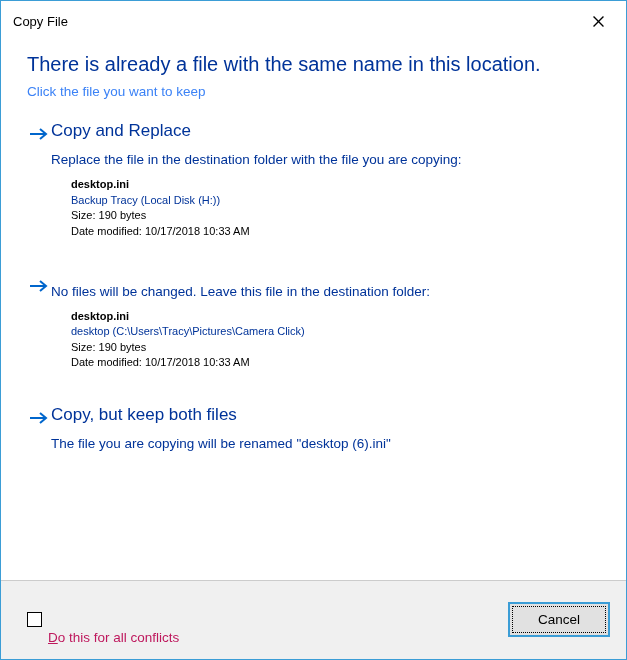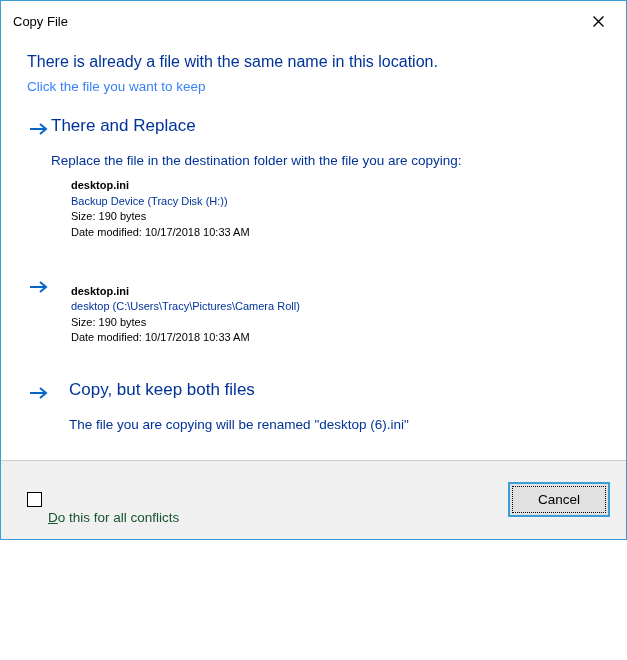--- a/index.html
+++ b/index.html
@@ -10,21 +10,21 @@
     body {
       font-family: "Segoe UI", Tahoma, sans-serif;
       font-size: 13px;
       background: #fff;
       width: 627px;
       height: 660px;
       overflow: hidden;
     }
     .dialog {
       width: 627px;
-      height: 540px;
+      height: 660px;
       border: 1px solid #3b9dd6;
       background: #fff;
       display: flex;
       flex-direction: column;
     }
     .titlebar {
       display: flex;
       align-items: center;
       justify-content: space-between;
       padding: 6px 8px 6px 12px;
@@ -44,37 +44,36 @@
       width: 11px;
       height: 11px;
     }
     .content {
       flex: 1;
       padding: 12px 26px 10px 26px;
       overflow: auto;
     }
     .heading {
       color: #003399;
-      font-size: 16px;
+      font-size: 20px;
       font-weight: 400;
       margin-bottom: 8px;
     }
     .subheading {
       color: #3b82f6;
       font-size: 13.5px;
       margin-bottom: 22px;
     }
     .option {
       display: flex;
       margin-bottom: 34px;
       cursor: pointer;
     }
     .option:last-of-type {
       margin-bottom: 20px;
-      gap: 18px;
     }
     .arrow {
       flex-shrink: 0;
       width: 24px;
       height: 22px;
       margin-top: 2px;
       display: flex;
       align-items: center;
       justify-content: center;
     }
@@ -87,21 +86,21 @@
     }
     .option-title {
       color: #003399;
       font-size: 17px;
       font-weight: 400;
       line-height: 1.2;
     }
     .option-desc {
       color: #003399;
       font-size: 13.5px;
-      margin-top: 17px;
+      margin-top: 11px;
     }
     .file-details {
       margin-top: 10px;
       margin-left: 20px;
       font-size: 11px;
       line-height: 1.4;
       color: #000;
     }
     .file-details .filename {
       font-weight: bold;
@@ -125,21 +124,21 @@
       cursor: pointer;
     }
     .checkbox-box {
       width: 15px;
       height: 15px;
       border: 1.5px solid #000;
       background: #fff;
     }
     .checkbox-label {
       font-size: 13.5px;
-      color: #14532d;
+      color: #be185d;
       margin-top: 37px;
     }
     .checkbox-label .underline {
       text-decoration: underline;
     }
     .cancel-btn {
       padding: 8px 28px;
       font-size: 13.5px;
       background: #e1e1e1;
       border: 2px solid #3b9dd6;
@@ -168,42 +167,43 @@
     <div class="subheading">Click the file you want to keep</div>
 
     <div class="option">
       <div class="arrow">
         <svg viewBox="0 0 20 14">
           <line x1="1" y1="7" x2="16" y2="7" stroke="#0066cc" stroke-width="2"></line>
           <polyline points="11,2 17,7 11,12" fill="none" stroke="#0066cc" stroke-width="2"></polyline>
         </svg>
       </div>
       <div class="option-body">
-        <div class="option-title">There and Replace</div>
+        <div class="option-title">Copy and Replace</div>
         <div class="option-desc">Replace the file in the destination folder with the file you are copying:</div>
         <div class="file-details">
           <div class="filename">desktop.ini</div>
-          <div class="location">Backup Device (Tracy Disk (H:))</div>
+          <div class="location">Backup Tracy (Local Disk (H:))</div>
           <div>Size: 190 bytes</div>
           <div>Date modified: 10/17/2018 10:33 AM</div>
         </div>
       </div>
     </div>
 
     <div class="option">
       <div class="arrow">
         <svg viewBox="0 0 20 14">
           <line x1="1" y1="7" x2="16" y2="7" stroke="#0066cc" stroke-width="2"></line>
           <polyline points="11,2 17,7 11,12" fill="none" stroke="#0066cc" stroke-width="2"></polyline>
         </svg>
       </div>
       <div class="option-body">
+        <div class="option-desc">No files will be changed. Leave this file in the destination folder:</div>
         <div class="file-details">
           <div class="filename">desktop.ini</div>
-          <div class="location">desktop (C:\Users\Tracy\Pictures\Camera Roll)</div>
+          <div class="location">desktop (C:\Users\Tracy\Pictures\Camera Click)</div>
           <div>Size: 190 bytes</div>
           <div>Date modified: 10/17/2018 10:33 AM</div>
         </div>
       </div>
     </div>
 
     <div class="option">
       <div class="arrow">
         <svg viewBox="0 0 20 14">
           <line x1="1" y1="7" x2="16" y2="7" stroke="#0066cc" stroke-width="2"></line>

